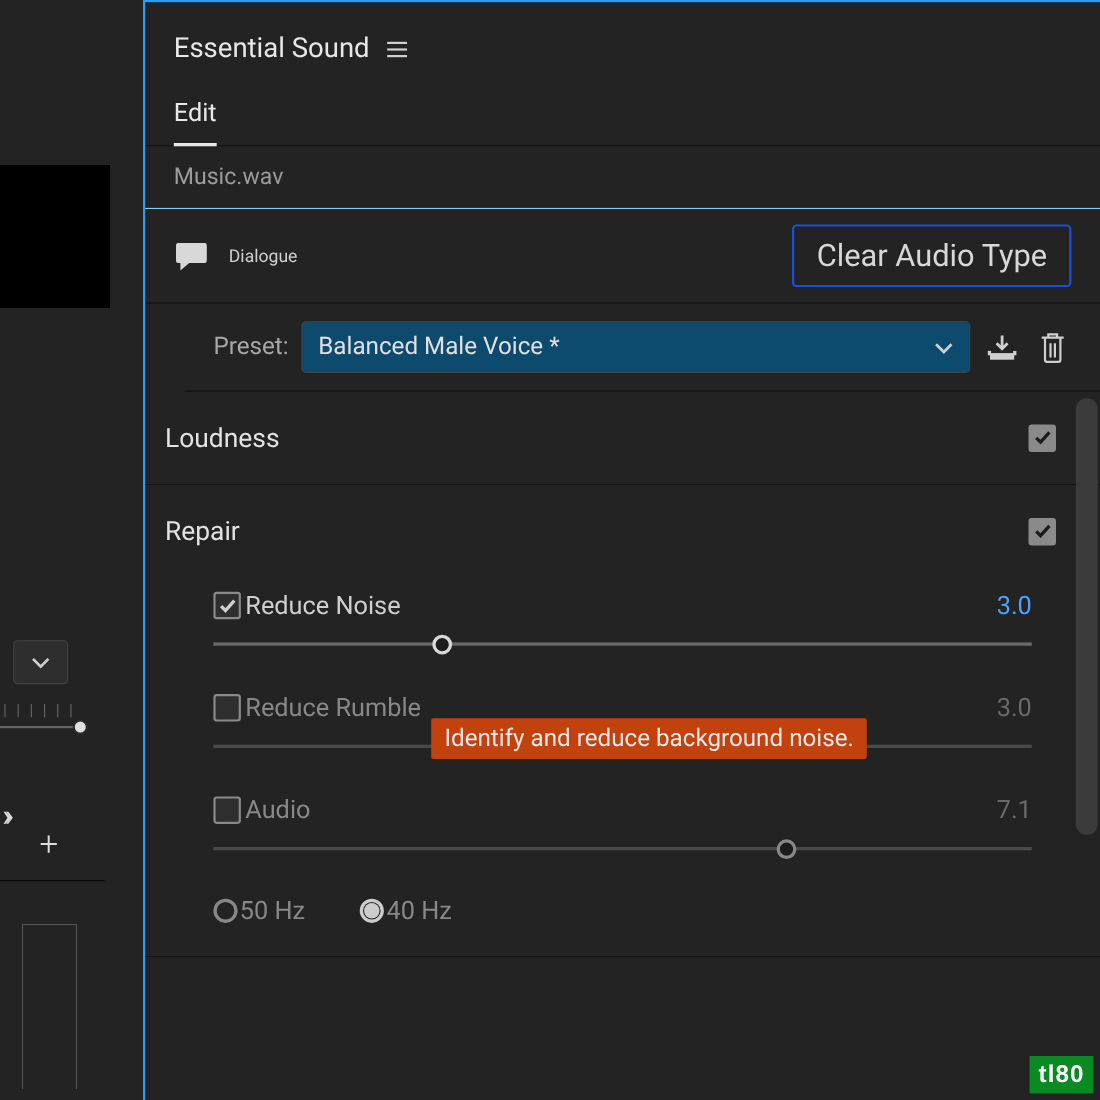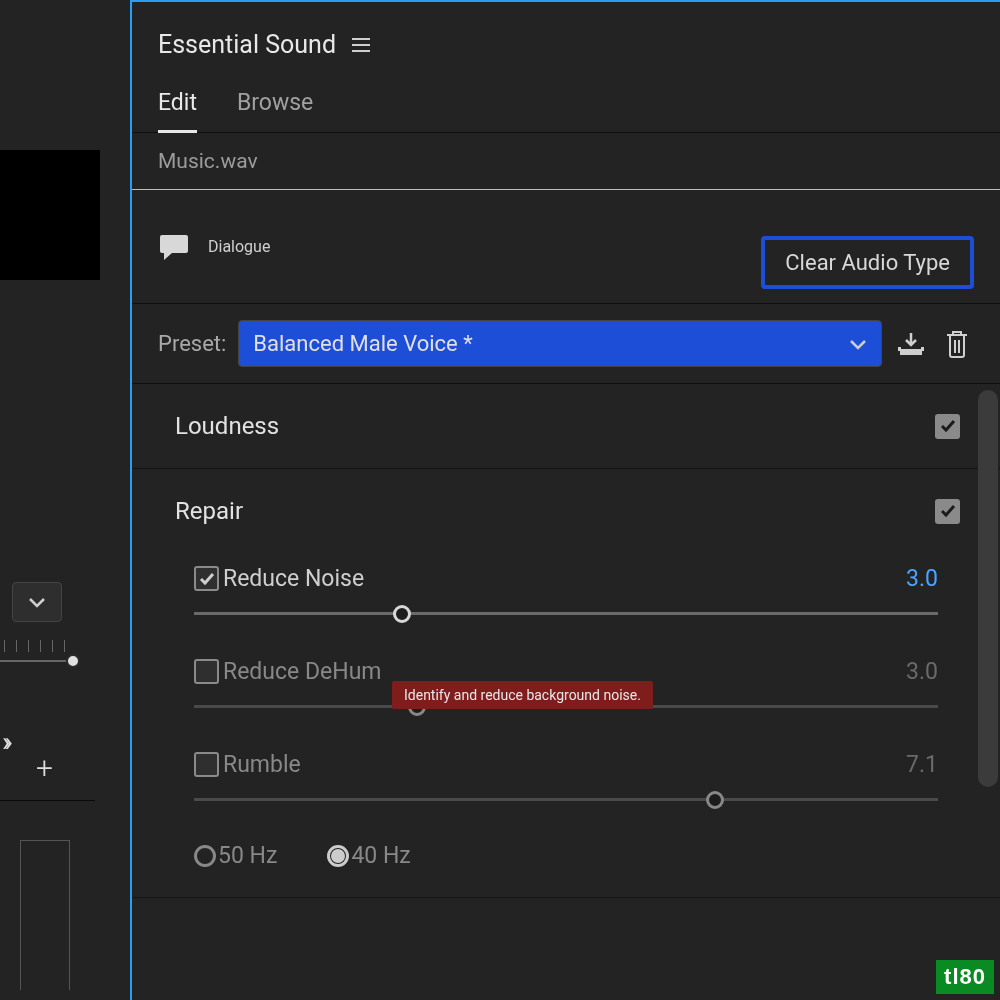--- a/index.html
+++ b/index.html
@@ -25,54 +25,54 @@
 
   .tabs { display: flex; gap: 40px; padding: 0 26px; border-bottom: 1px solid #0f0f0f; text-align: center; }
   .tab { font-size: 23px; color: #a0a0a0; padding: 10px 0 14px 0; cursor: pointer; }
   .tab.active { color: #e8e8e8; border-bottom: 3px solid #e8e8e8; margin-bottom: -1px; }
 
   .filename { font-size: 21px; color: #9c9c9c; padding: 16px 26px; border-bottom: 1px solid #7dd3fc; }
 
   .audio-type-row { display: flex; align-items: center; justify-content: space-between; padding: 14px 26px; border-bottom: 1px solid #0f0f0f; }
   .audio-type-left { display: flex; align-items: center; gap: 18px; }
   .dialogue-label { font-size: 16px; color: #cfcfcf; }
-  .clear-btn { background: transparent; border: 4px solid #1d4ed8; border-radius: 4px; color: #d8d8d8; font-size: 22px; padding: 10px 20px; cursor: pointer; margin-top: 32px; }
-
-  .preset-row { display: flex; align-items: center; gap: 12px; padding: 16px 26px; border-bottom: 1px solid #0f0f0f; }
+  .clear-btn { background: transparent; border: 2px solid #1d4ed8; border-radius: 4px; color: #d8d8d8; font-size: 28px; padding: 10px 20px; cursor: pointer; }
+
+  .preset-row { display: flex; align-items: center; gap: 12px; padding: 16px 26px; border-bottom: 1px solid #0f0f0f; margin-left: 36px; }
   .preset-label { font-size: 22px; color: #a8a8a8; }
-  .preset-select { flex: 1; display: flex; align-items: center; justify-content: space-between; background: #1d4ed8; border: 1px solid #444; border-radius: 4px; padding: 10px 14px; cursor: pointer; }
+  .preset-select { flex: 1; display: flex; align-items: center; justify-content: space-between; background: #0c4a6e; border: 1px solid #444; border-radius: 4px; padding: 10px 14px; cursor: pointer; }
   .preset-value { font-size: 22px; color: #e0e0e0; }
   .icon-btn { cursor: pointer; display: flex; align-items: center; justify-content: center; width: 34px; height: 34px; }
 
   .scroll-area { position: relative; height: 640px; overflow: hidden; }
   .scrollbar-track { position: absolute; right: 2px; top: 6px; width: 20px; height: 62%; background: #3b3b3b; border-radius: 10px; }
 
   .section { border-bottom: 1px solid #151515; }
-  .section-header { display: flex; align-items: center; justify-content: space-between; padding: 28px 40px 28px 43px; cursor: pointer; }
+  .section-header { display: flex; align-items: center; justify-content: space-between; padding: 28px 40px 28px 18px; cursor: pointer; }
   .section-title { font-size: 24px; color: #e2e2e2; }
   .section-body { padding: 8px 40px 8px 40px; }
 
   .checkbox { width: 25px; height: 25px; background: #8a8a8a; border-radius: 3px; display: flex; align-items: center; justify-content: center; flex-shrink: 0; }
   .checkbox.dark { background: #2f2f2f; border: 2px solid #8a8a8a; }
   .checkbox svg { display: block; }
 
   .prop-row { display: flex; align-items: center; justify-content: space-between; padding: 4px 22px 10px 22px; }
   .prop-left { display: flex; align-items: center; gap: 4px; }
   .prop-label { font-size: 23px; color: #cfcfcf; }
   .prop-label.dim { color: #888; }
   .prop-value { font-size: 23px; color: #4aa3ff; }
   .prop-value.dim { color: #6a6a6a; }
 
   .slider { position: relative; height: 24px; margin: 0 22px 28px 22px; }
   .slider-track { position: absolute; left: 0; right: 0; top: 10px; height: 3px; background: #6a6a6a; }
   .slider-track.dim { background: #4a4a4a; }
   .slider-handle { position: absolute; top: 3px; width: 18px; height: 18px; border-radius: 50%; background: #1c1c1c; border: 3px solid #d8d8d8; transform: translateX(-50%); }
   .slider-handle.dim { border-color: #888; }
 
-  .tooltip { position: absolute; background: #7f1d1d; color: #e8e8e8; font-size: 14px; padding: 6px 12px; border-radius: 2px; white-space: nowrap; pointer-events: none; z-index: 50; }
+  .tooltip { position: absolute; background: #c2410c; color: #e8e8e8; font-size: 22px; padding: 6px 12px; border-radius: 2px; white-space: nowrap; pointer-events: none; z-index: 50; }
 
   .radio-row { display: flex; align-items: center; gap: 50px; padding: 2px 22px 20px 22px; }
   .radio-item { display: flex; align-items: center; gap: 2px; cursor: pointer; }
   .radio-outer { width: 22px; height: 22px; border-radius: 50%; border: 3px solid #888; display: flex; align-items: center; justify-content: center; }
   .radio-outer.sel { border-color: #ccc; }
   .radio-inner { width: 14px; height: 14px; border-radius: 50%; background: #ccc; }
   .radio-label { font-size: 23px; color: #888; }
 
   .watermark { position: absolute; right: 6px; bottom: 6px; background: #0a8a22; color: #fff; font-weight: 700; font-size: 22px; padding: 4px 8px; letter-spacing: 1px; font-family: Arial, sans-serif; }
 </style>
@@ -108,21 +108,20 @@
     <div class="panel-title">Essential Sound</div>
     <div class="hamburger">
       <div></div>
         <div></div>
         <div></div>
     </div>
   </div>
 
   <div class="tabs">
     <div class="tab active">Edit</div>
-    <div class="tab">Browse</div>
   </div>
 
   <div class="filename">Music.wav</div>
 
   <div class="audio-type-row">
     <div class="audio-type-left">
       <svg width="32" height="28" viewBox="0 0 32 28">
           <path d="M4 2 h24 a2 2 0 0 1 2 2 v14 a2 2 0 0 1 -2 2 h-14 l-8 7 v-7 h-2 a2 2 0 0 1 -2 -2 v-14 a2 2 0 0 1 2 -2 z" fill="#d8d8d8"></path>
         </svg>
       <div class="dialogue-label">Dialogue</div>
@@ -190,33 +189,33 @@
           <div class="prop-value">3.0</div>
         </div>
         <div class="slider">
           <div class="slider-track"></div>
           <div class="slider-handle" style="left:28%"></div>
         </div>
 
         <div class="prop-row">
           <div class="prop-left">
             <div class="checkbox dark"></div>
-            <div class="prop-label dim">Reduce DeHum</div>
+            <div class="prop-label dim">Reduce Rumble</div>
           </div>
           <div class="prop-value dim">3.0</div>
         </div>
         <div class="slider">
           <div class="slider-track dim"></div>
           <div class="slider-handle dim" style="left:30%"></div>
         </div>
 
         <div class="prop-row">
           <div class="prop-left">
             <div class="checkbox dark"></div>
-            <div class="prop-label dim">Rumble</div>
+            <div class="prop-label dim">Audio</div>
           </div>
           <div class="prop-value dim">7.1</div>
         </div>
         <div class="slider">
           <div class="slider-track dim"></div>
           <div class="slider-handle dim" style="left:70%"></div>
         </div>
 
         <div class="radio-row">
           <div class="radio-item">

